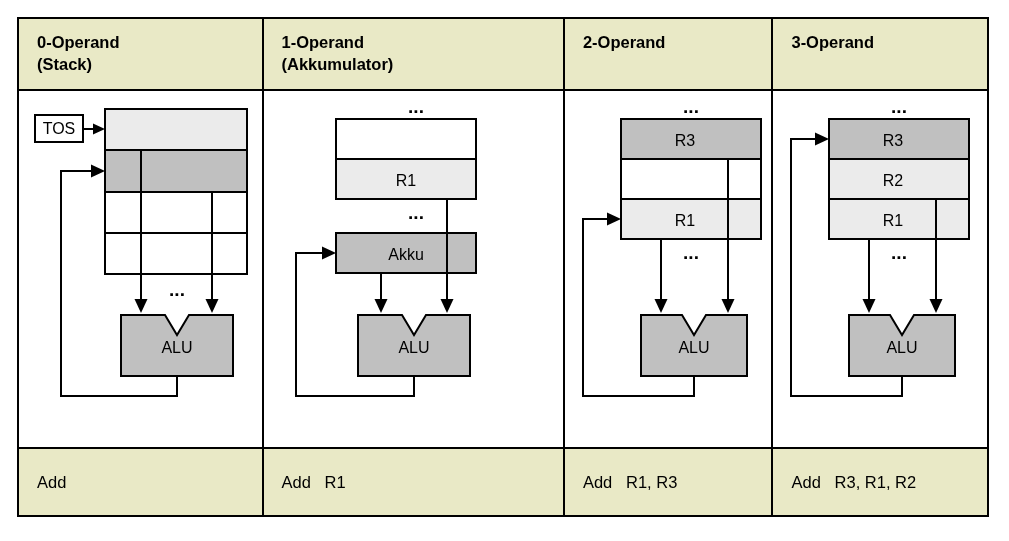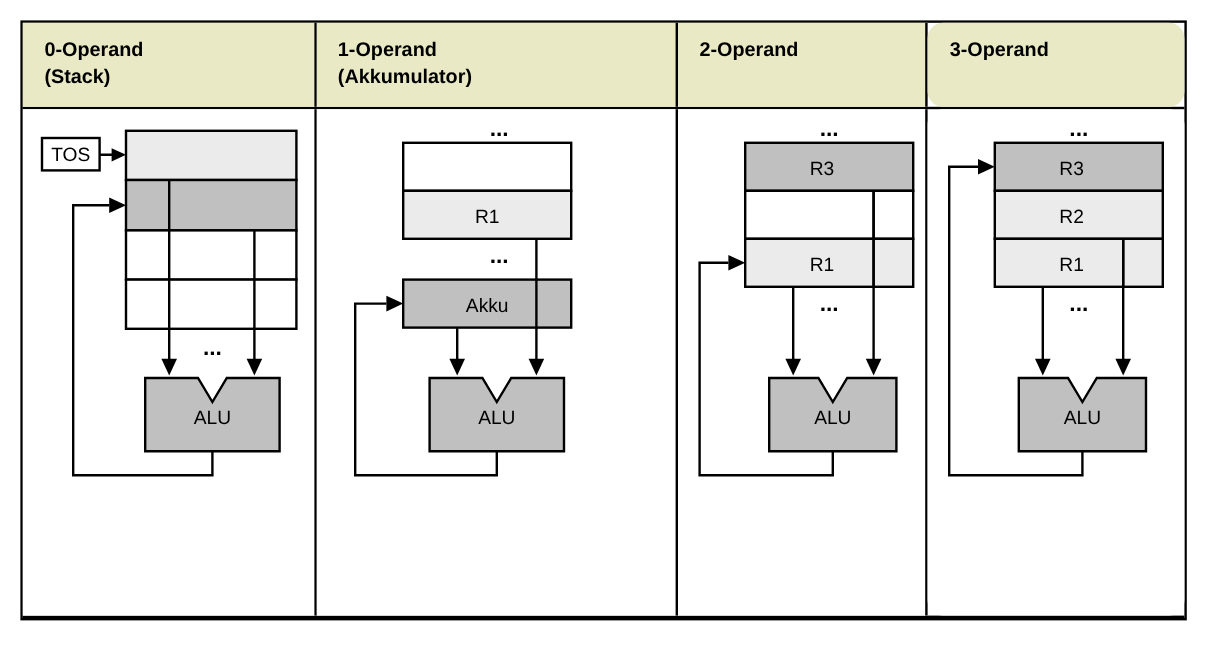--- a/index.html
+++ b/index.html
@@ -46,21 +46,21 @@
   .cell {
     box-sizing: border-box;
     border-right: 2px solid #000;
     position: relative;
   }
   .cell:last-child { border-right: none; }
 
   .c0 { width: 245px; }
   .c1 { width: 302px; }
   .c2 { width: 209px; }
-  .c3 { width: 214px; border-radius: 13px; }
+  .c3 { width: 214px; }
 
   .hdr {
     background: #e9e9c6;
     padding: 12px 0 0 18px;
     font-weight: bold;
     font-size: 16.5px;
     color: #000;
     line-height: 1.35;
     white-space: pre-line;
   }
@@ -219,15 +219,21 @@
             <path d="M 76 224 L 117 224 L 129 244 L 141 224 L 182 224 L 182 285 L 76 285 Z" fill="#c0c0c0" stroke="#000" stroke-width="2"></path>
             <text x="129" y="262" font-family="Liberation Sans, sans-serif" font-size="16" text-anchor="middle" fill="#000">ALU</text>
 
             <path d="M 129 285 L 129 305 L 18 305 L 18 48 L 42 48" fill="none" stroke="#000" stroke-width="2"></path>
             <polygon points="56,48 42,41.5 42,54.5" fill="#000"></polygon>
           </svg>
         </div>
       </div>
     </div>
 
+    <div class="row-instr">
+      <div class="cell c0 instr">Add</div>
+      <div class="cell c1 instr">Add   R1</div>
+      <div class="cell c2 instr">Add   R1, R3</div>
+      <div class="cell c3 instr">Add   R3, R1, R2</div>
+    </div>
 
   </div>
 </div>
 
 </body></html>

